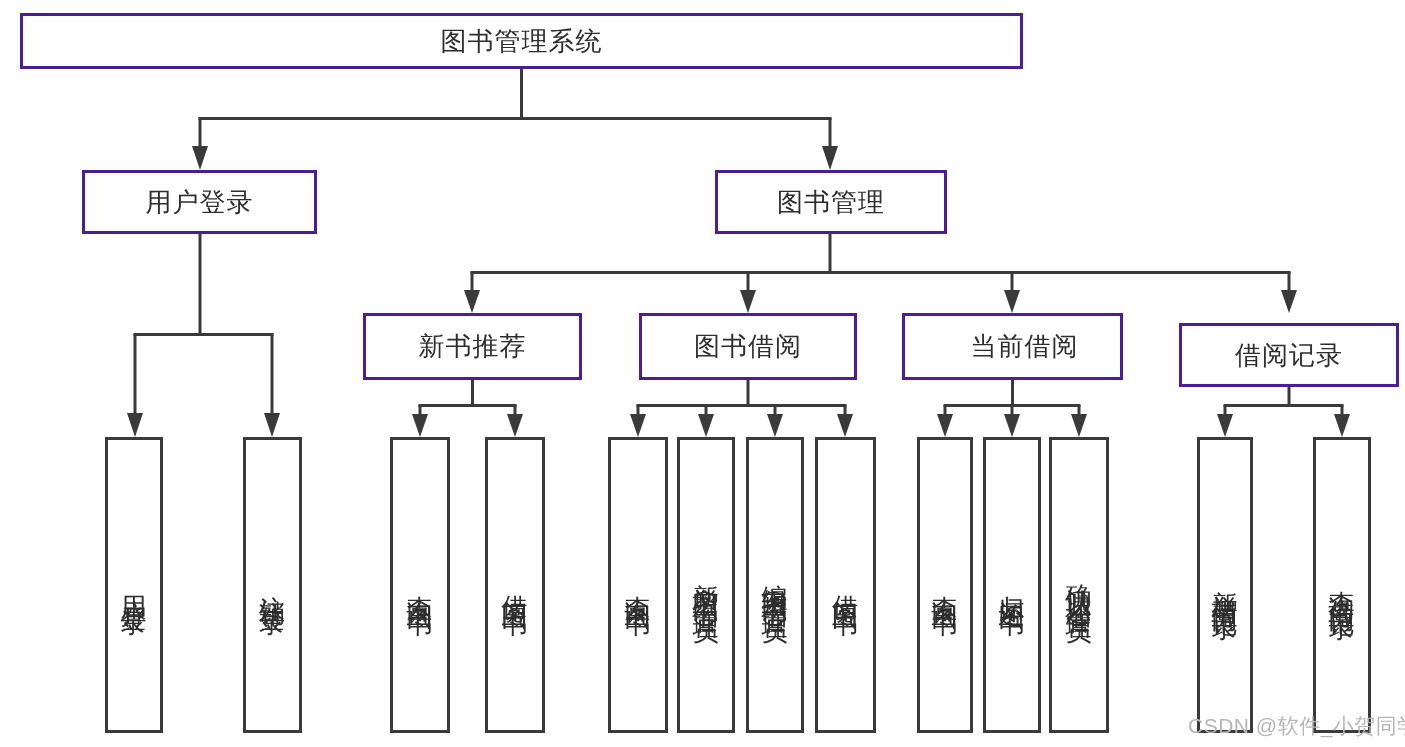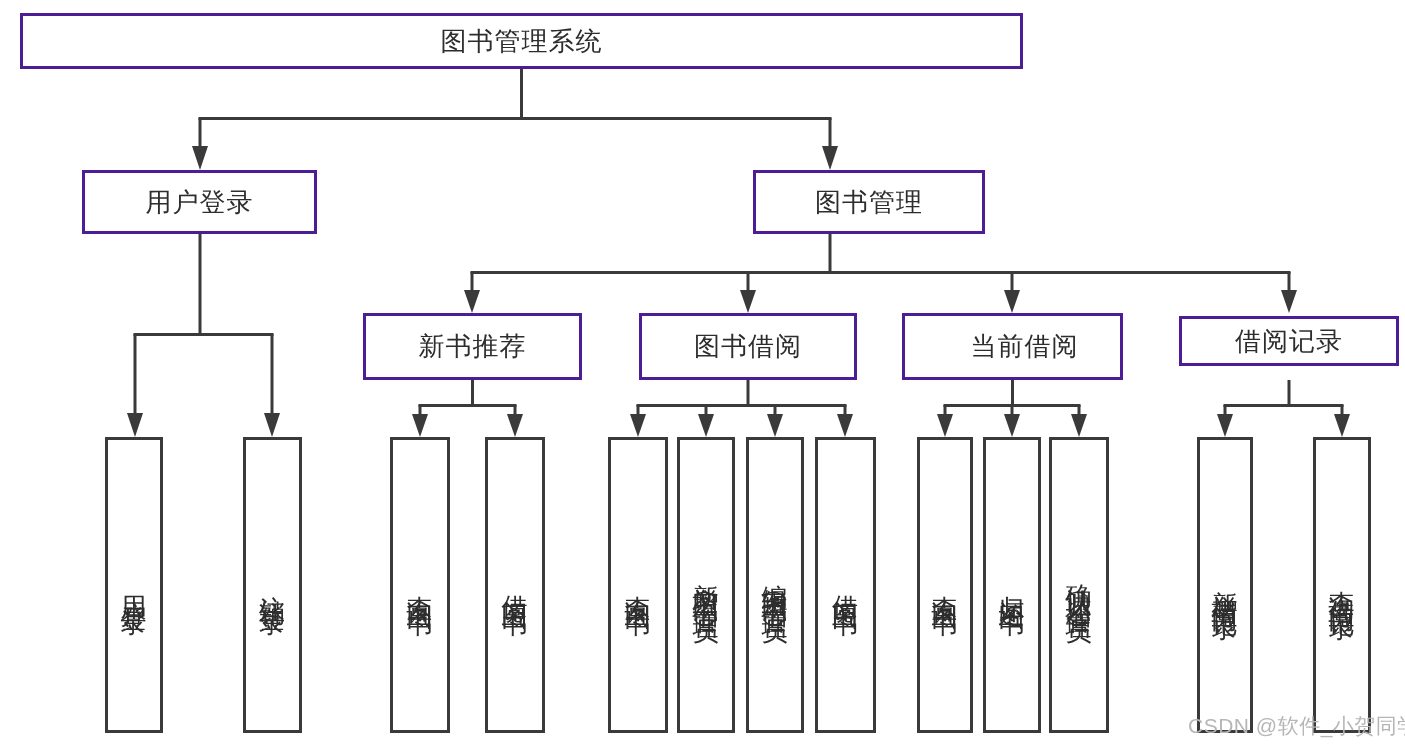--- a/index.html
+++ b/index.html
@@ -34,25 +34,25 @@
   .leaf span{
     writing-mode:vertical-rl;
     text-orientation:mixed;
     font-size:26px;
     letter-spacing:5px;
     line-height:1;
   }
   
   .n-root  {left:20px;  top:13px;  width:1003px; height:56px;}
   .n-login {left:82px;  top:170px; width:235px;  height:64px;}
-  .n-manage{left:715px; top:170px; width:232px;  height:64px;margin-left:38px;}
+  .n-manage{left:715px; top:170px; width:232px;  height:64px;}
   .n-g2{left:363px;  top:313px; width:219px; height:67px;}
   .n-g3{left:639px;  top:313px; width:218px; height:67px;}
   .n-g4{left:902px;  top:313px; width:221px; height:67px;padding-left:24px;}
-  .n-g5{left:1179px; top:316px; width:220px; height:50px;}
+  .n-g5{left:1179px; top:323px; width:220px; height:64px;}
   .leaf{top:437px;height:296px;}
   .l-1a{left:105px;width:58px;}  .l-1b{left:243px;width:59px;}
   .l-2a{left:390px;width:60px;}  .l-2b{left:485px;width:60px;}
   .l-3a{left:608px;width:60px;}  .l-3b{left:677px;width:58px;}
   .l-3c{left:746px;width:58px;}  .l-3d{left:815px;width:61px;}
   .l-4a{left:917px;width:56px;}  .l-4b{left:983px;width:58px;}
   .l-4c{left:1049px;width:60px;}
   .l-5a{left:1197px;width:56px;} .l-5b{left:1313px;width:58px;}
   #watermark{
     position:absolute;

